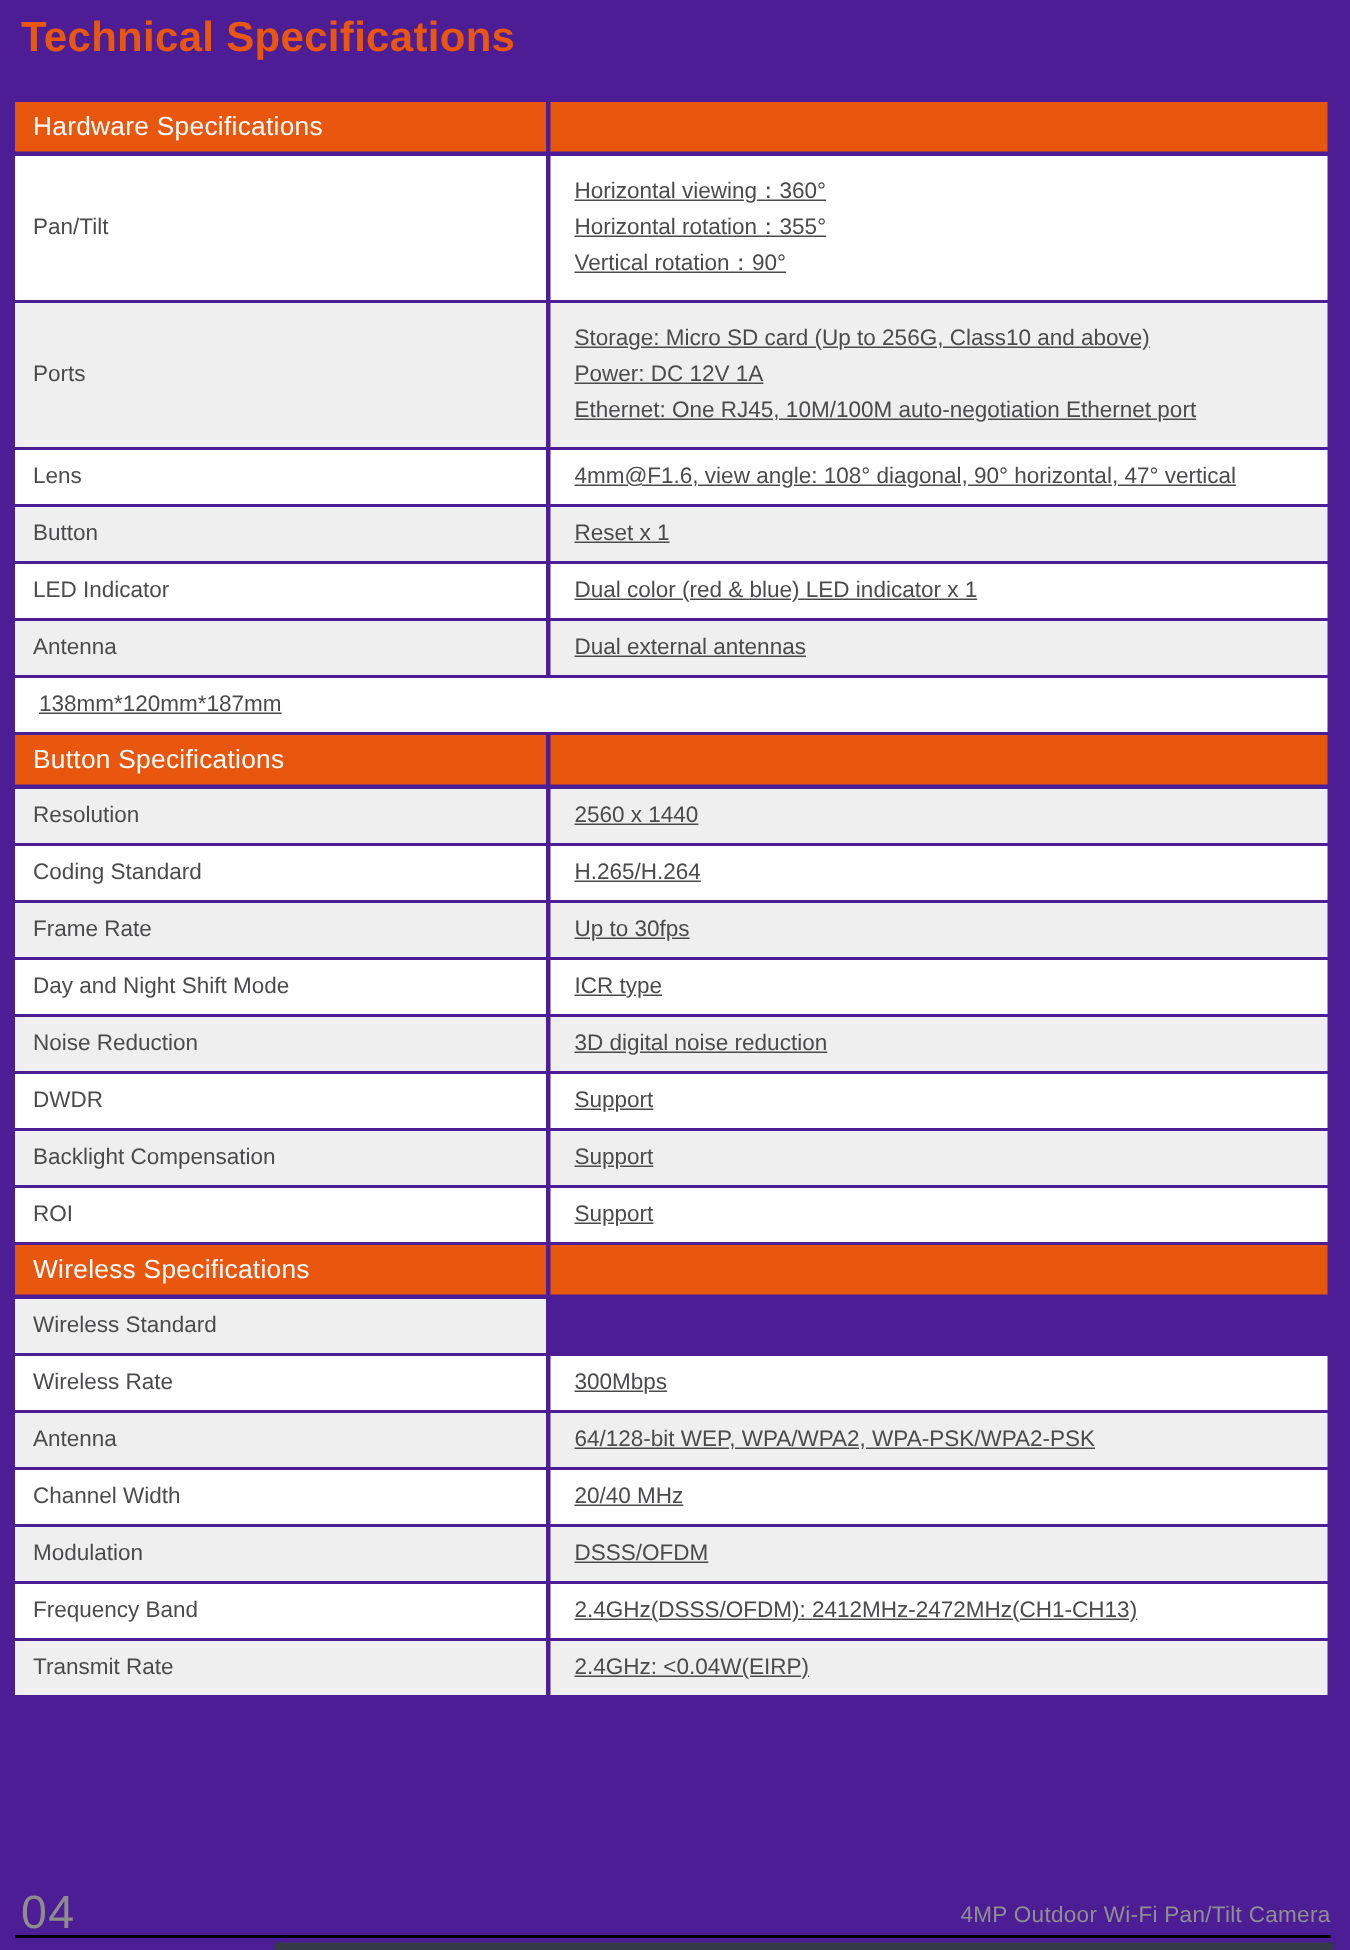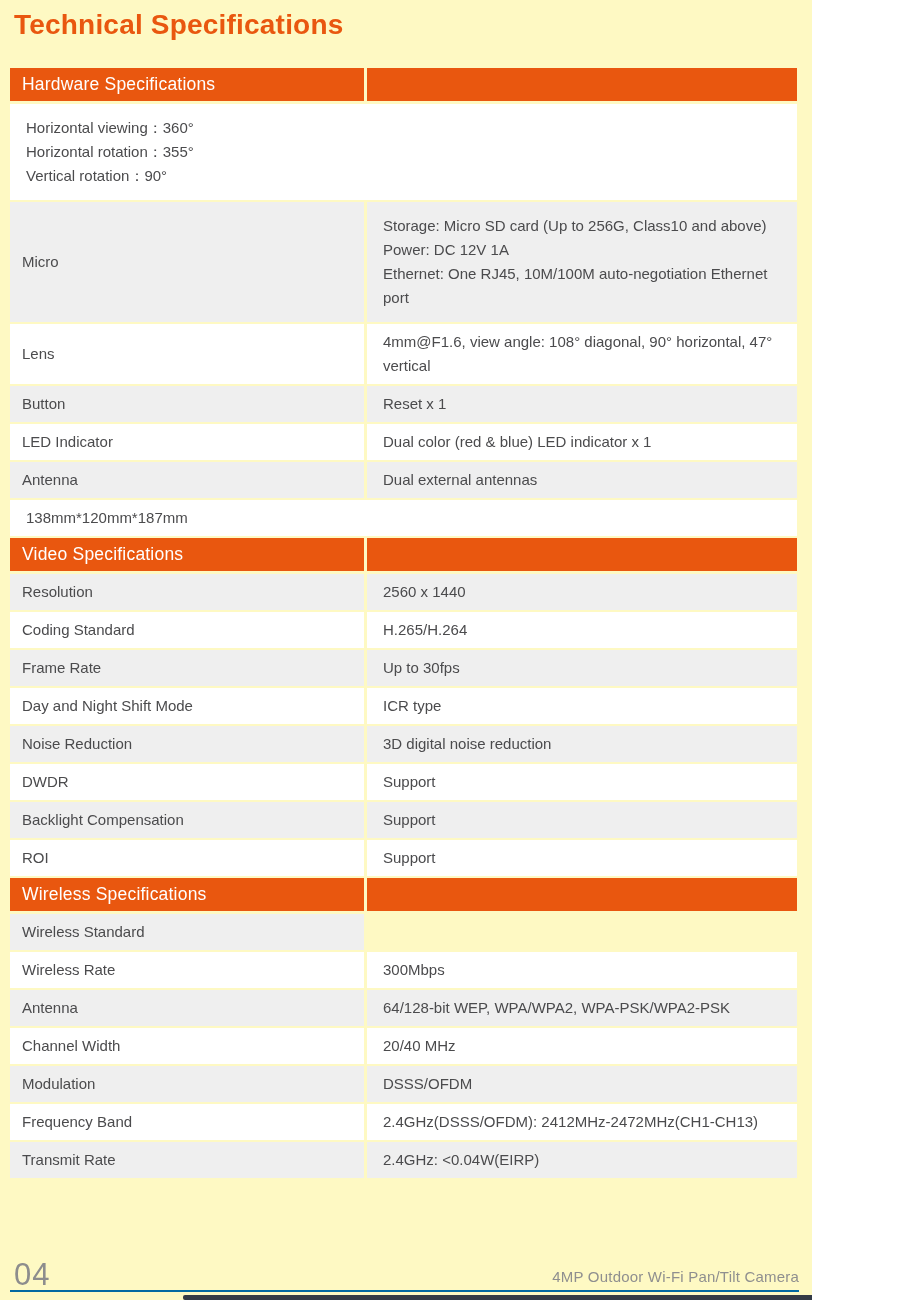--- a/index.html
+++ b/index.html
@@ -1,22 +1,22 @@
 <!DOCTYPE html>
 <html><head>
 <meta charset="utf-8">
 <style>
   * { margin: 0; padding: 0; box-sizing: border-box; }
   html, body { background: #ffffff; }
   body { font-family: "Liberation Sans", sans-serif; }
   .page {
     position: relative;
-    width: 812px;
+    width: 900px;
     height: 1300px;
-    background: #fef9c3;
+    background: #4c1d95;
     overflow: hidden;
   }
   .page-title {
     margin: 8px 0 27px 14px;
     font-size: 28px;
     line-height: 33px;
     font-weight: 700;
     color: #e9570f;
     letter-spacing: 0.2px;
   }
@@ -64,31 +64,32 @@
     padding-left: 12px;
     flex-shrink: 0;
   }
   .value {
     flex: 1;
     padding-left: 16px;
     padding-right: 8px;
     flex-direction: column;
     align-items: flex-start;
     justify-content: space-between;
+    text-decoration: underline;
   }
   .vline { white-space: pre-wrap; }
   .footer {
     position: absolute;
     left: 10px;
     right: 13px;
     bottom: 8px;
     display: flex;
     justify-content: space-between;
     align-items: flex-end;
-    border-bottom: 2px solid #0369a1;
+    border-bottom: 2px solid #000000;
   }
   .page-number {
     font-size: 31px;
     line-height: 1;
     color: #8d8d8d;
     padding-left: 4px;
     letter-spacing: 1px;
   }
   .product-name {
     font-size: 15px;
@@ -112,28 +113,29 @@
 <div class="page">
   <h1 class="page-title">Technical Specifications</h1>
 
   <div class="sections" id="sections">
       <section>
         <div class="bar">
           <div class="bar-left">Hardware Specifications</div>
           <div class="bar-right"></div>
         </div>
         <div class="row multi">
+          <div class="cell label">Pan/Tilt</div>
           <div class="cell value">
             <div class="vline">Horizontal viewing：360°</div>
             <div class="vline">Horizontal rotation：355°</div>
             <div class="vline">Vertical rotation：90°</div>
           </div>
         </div>
         <div class="row shaded multi">
-          <div class="cell label">Micro</div>
+          <div class="cell label">Ports</div>
           <div class="cell value">
             <div class="vline">Storage: Micro SD card (Up to 256G, Class10 and above)</div>
             <div class="vline">Power: DC 12V 1A</div>
             <div class="vline">Ethernet: One RJ45, 10M/100M auto-negotiation Ethernet port</div>
           </div>
         </div>
         <div class="row">
           <div class="cell label">Lens</div>
           <div class="cell value">
             <div class="vline">4mm@F1.6, view angle: 108° diagonal, 90° horizontal, 47° vertical</div>
@@ -158,21 +160,21 @@
           </div>
         </div>
         <div class="row">
           <div class="cell value">
             <div class="vline">138mm*120mm*187mm</div>
           </div>
         </div>
       </section>
       <section>
         <div class="bar">
-          <div class="bar-left">Video Specifications</div>
+          <div class="bar-left">Button Specifications</div>
           <div class="bar-right"></div>
         </div>
         <div class="row shaded">
           <div class="cell label">Resolution</div>
           <div class="cell value">
             <div class="vline">2560 x 1440</div>
           </div>
         </div>
         <div class="row">
           <div class="cell label">Coding Standard</div>

